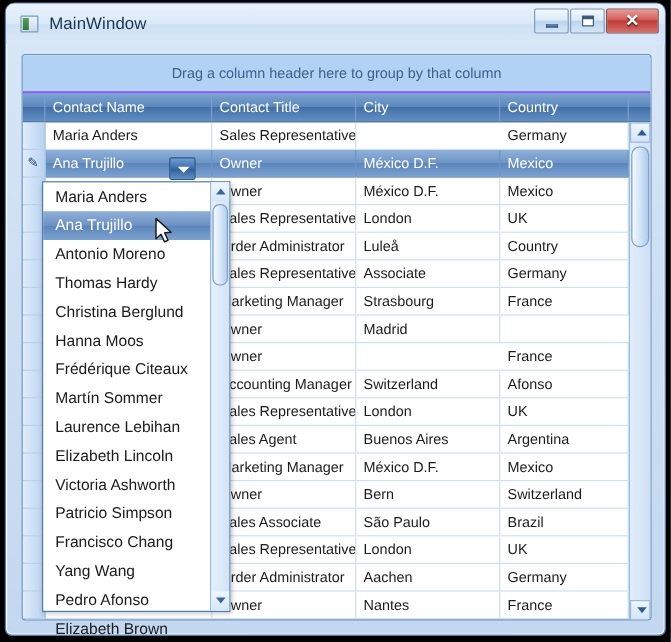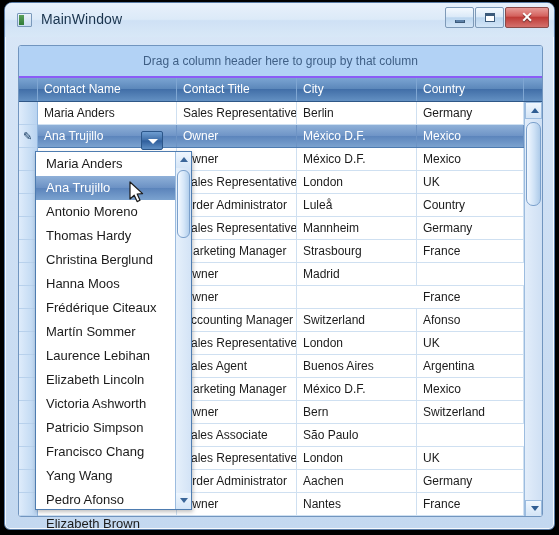--- a/index.html
+++ b/index.html
@@ -234,21 +234,20 @@
           <div class="ind-cell"></div>
           <div class="ind-cell"></div>
           <div class="ind-cell"></div>
           <div class="ind-cell"></div>
           <div class="ind-cell"></div>
         </div>
       <div id="rows-host">
           <div class="row" style="top: 0px;">
             <div class="cell c0">Maria Anders</div>
             <div class="cell c1">Sales Representative</div>
-            <div class="cell c2">Berlin</div>
             <div class="cell c3">Germany</div>
           </div>
           <div class="row sel" style="top: 23px;">
             <div class="cell c0">Ana Trujillo</div>
             <div class="cell c1">Owner</div>
             <div class="cell c2">México D.F.</div>
             <div class="cell c3">Mexico</div>
           </div>
           <div class="row" style="top: 46px;">
             <div class="cell c0">Antonio Moreno</div>
@@ -264,21 +263,21 @@
           </div>
           <div class="row" style="top: 92px;">
             <div class="cell c0">Christina Berglund</div>
             <div class="cell c1">Order Administrator</div>
             <div class="cell c2">Luleå</div>
             <div class="cell c3">Country</div>
           </div>
           <div class="row" style="top: 115px;">
             <div class="cell c0">Hanna Moos</div>
             <div class="cell c1">Sales Representative</div>
-            <div class="cell c2">Mannheim</div>
+            <div class="cell c2">Associate</div>
             <div class="cell c3">Germany</div>
           </div>
           <div class="row" style="top: 138px;">
             <div class="cell c0">Frédérique Citeaux</div>
             <div class="cell c1">Marketing Manager</div>
             <div class="cell c2">Strasbourg</div>
             <div class="cell c3">France</div>
           </div>
           <div class="row" style="top: 161px;">
             <div class="cell c0">Martín Sommer</div>
@@ -317,20 +316,21 @@
           <div class="row" style="top: 299px;">
             <div class="cell c0">Yang Wang</div>
             <div class="cell c1">Owner</div>
             <div class="cell c2">Bern</div>
             <div class="cell c3">Switzerland</div>
           </div>
           <div class="row" style="top: 322px;">
             <div class="cell c0">Pedro Afonso</div>
             <div class="cell c1">Sales Associate</div>
             <div class="cell c2">São Paulo</div>
+            <div class="cell c3">Brazil</div>
           </div>
           <div class="row" style="top: 345px;">
             <div class="cell c0">Elizabeth Brown</div>
             <div class="cell c1">Sales Representative</div>
             <div class="cell c2">London</div>
             <div class="cell c3">UK</div>
           </div>
           <div class="row" style="top: 368px;">
             <div class="cell c0">Sven Ottlieb</div>
             <div class="cell c1">Order Administrator</div>

